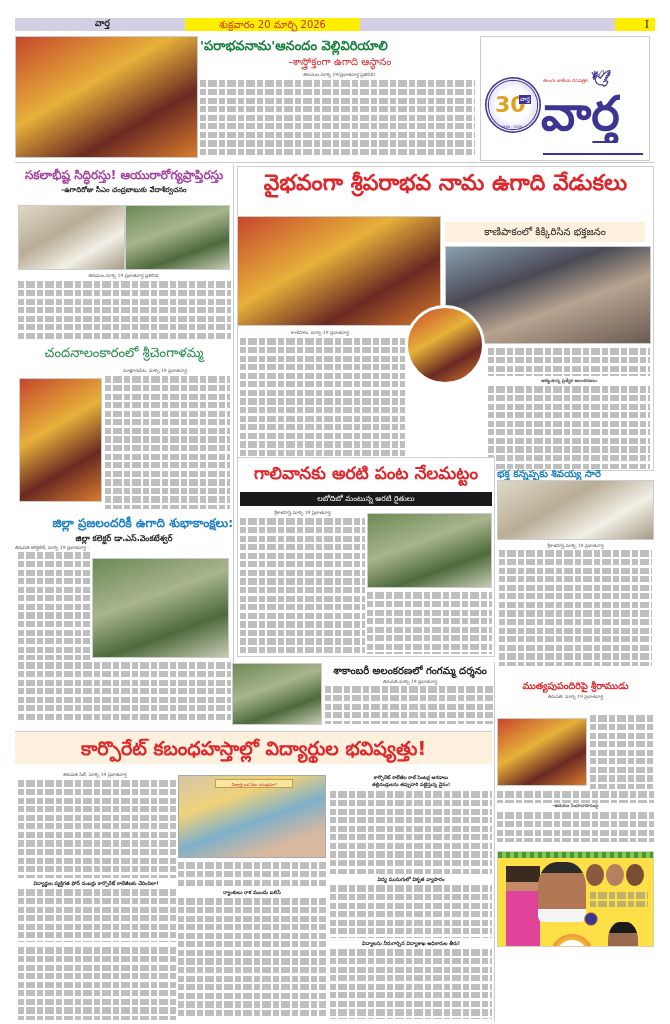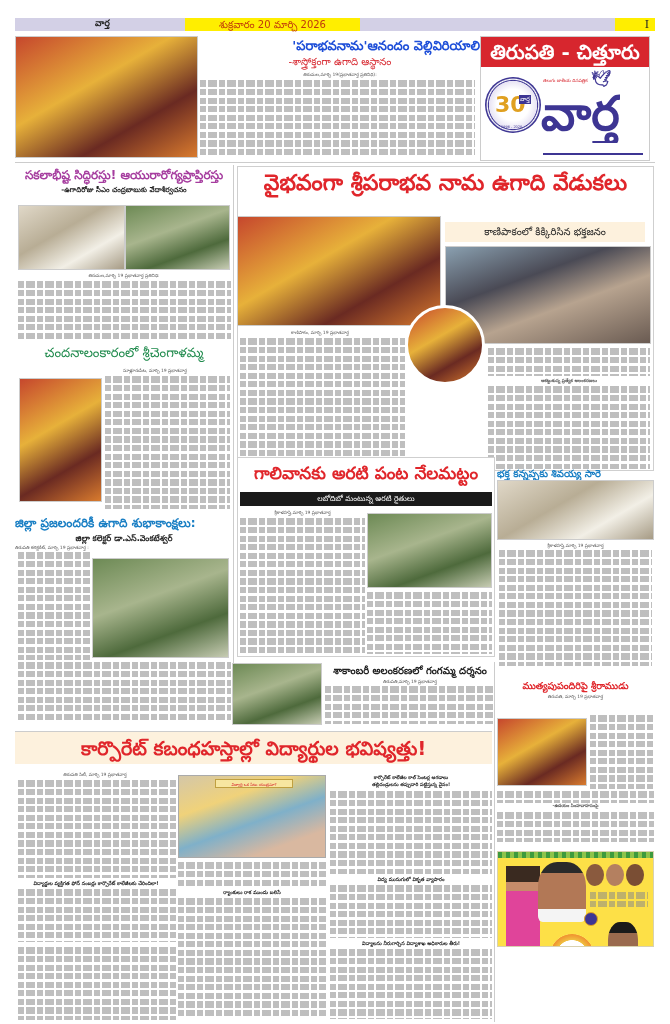--- a/index.html
+++ b/index.html
@@ -24,33 +24,32 @@
 </head>
 <body>
 
 <div class="abs bar">
   <span class="abs brand">వార్త</span>
   <span class="abs date">శుక్రవారం 20 మార్చి 2026</span>
   <span class="abs pg">I</span>
 </div>
 
 <div class="abs" style="left:480px;top:36px;width:170px;height:125px;border:1px solid #ccc">
-  <div class="abs hd" style="left:0;top:0;width:168px;height:30px;background:#d7262e;color:#fff;font-size:20px;font-weight:bold;line-height:30px;text-align:center">తిరుపతి - చిత్తూరు</div>
   <div class="abs" style="left:4px;top:40px;width:56px;height:56px;border-radius:50%;background:radial-gradient(circle,#fff 40%,#e8e4f4 60%,#3d3593 62%,#fff 65%,#3d3593 68%);"></div>
   <span class="abs" style="left:14px;top:55px;font-size:22px;font-weight:bold;color:#e0a020">30</span>
   <span class="abs" style="left:38px;top:58px;font-size:6px;background:#3d3593;color:#fff;padding:0 1px">వార్త</span>
   <span class="abs" style="left:20px;top:88px;font-size:3.5px;color:#3d3593">1996 - 2026</span>
   <span class="abs" style="left:62px;top:41px;font-size:4.5px;color:#d7262e">తెలుగు జాతీయ దినపత్రిక</span>
   <span class="abs" style="left:110px;top:32px;font-size:16px;color:#fff;-webkit-text-stroke:0.6px #3d3593">🕊</span>
   <span class="abs hd" style="left:60px;top:46px;font-size:48px;font-weight:bold;color:#3d3593;line-height:60px">వార్త</span>
   <div class="abs" style="left:62px;top:116px;width:100px;height:2px;background:#3d3593"></div>
 </div>
 
 <div class="abs photo r" style="left:15px;top:36px;width:183px;height:122px"></div>
-<div class="abs hd" style="left:200px;top:38px;width:280px;font-size:13px;font-weight:bold;color:#1d4ed8;text-align:right">'పరాభవనామ'ఆనందం వెల్లివిరియాలి</div>
+<div class="abs hd" style="left:200px;top:38px;width:280px;font-size:13px;font-weight:bold;color:#15803d;text-align:left">'పరాభవనామ'ఆనందం వెల్లివిరియాలి</div>
 <div class="abs hd" style="left:200px;top:56px;width:280px;font-size:10px;font-weight:normal;color:#d7262e;text-align:center">-శాస్త్రోక్తంగా ఉగాది ఆస్థానం</div>
 <div class="abs dateline" style="left:200px;top:72px;width:280px">తిరుమల,మార్చి 19(ప్రభాతవార్త ప్రతినిధి):</div>
 <div class="abs txt" style="left:200px;top:78px;width:275px;height:80px">
   <span class="l"></span>
     <span class="l"></span>
     <span class="l"></span>
     <span class="l"></span>
     <span class="l"></span>
     <span class="l"></span>
     <span class="l"></span>
@@ -91,21 +90,21 @@
     <span class="l"></span>
     <span class="l"></span>
     <span class="l"></span>
     <span class="l"></span>
     <span class="l"></span>
     <span class="l"></span>
     <span class="l"></span>
     <span class="l"></span>
 </div>
 
-<div class="abs hd" style="left:15px;top:516px;width:218px;font-size:12px;font-weight:bold;color:#1a7fc4;text-align:left">జిల్లా ప్రజలందరికీ ఉగాది శుభాకాంక్షలు:</div>
+<div class="abs hd" style="left:15px;top:516px;width:218px;font-size:12px;font-weight:bold;color:#1a7fc4;text-align:right">జిల్లా ప్రజలందరికీ ఉగాది శుభాకాంక్షలు:</div>
 <div class="abs hd" style="left:15px;top:534px;width:218px;font-size:8px;font-weight:bold;color:#222;text-align:center">జిల్లా కలెక్టర్ డా.ఎస్.వెంకటేశ్వర్</div>
 <div class="abs dateline" style="left:15px;top:545px;width:120px;text-align:left">తిరుపతి కలెక్టరేట్, మార్చి 19 ప్రభాతవార్త :</div>
 <div class="abs txt" style="left:18px;top:550px;width:72px;height:110px">
   <span class="l"></span>
     <span class="l"></span>
     <span class="l"></span>
     <span class="l"></span>
     <span class="l"></span>
     <span class="l"></span>
     <span class="l"></span>

